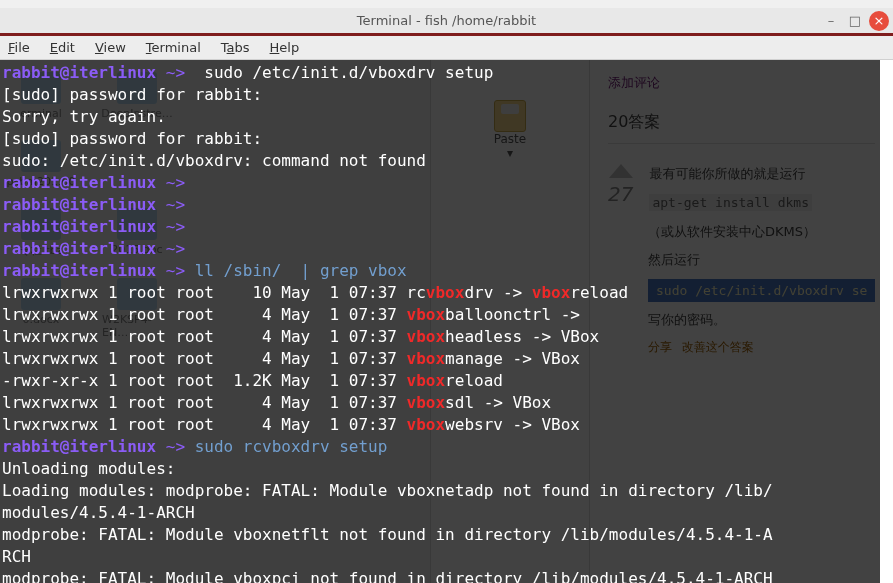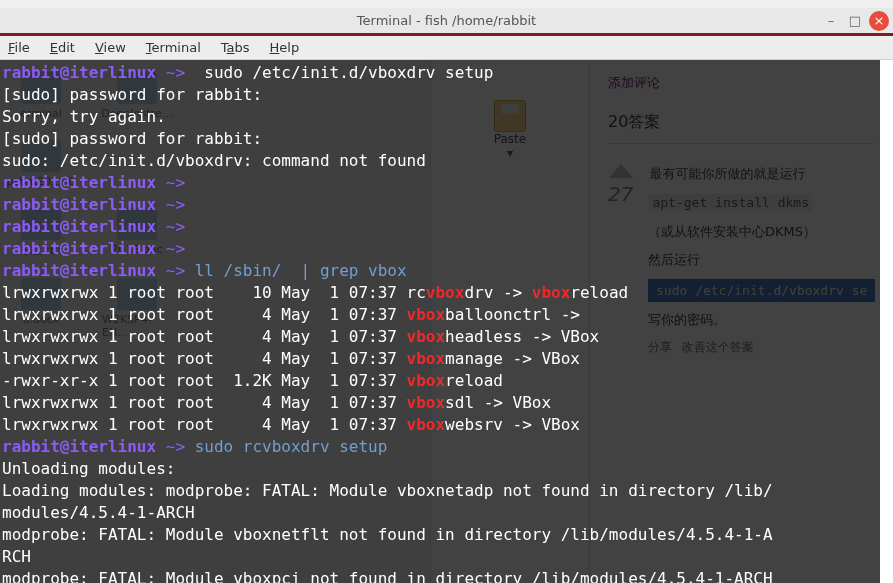--- a/index.html
+++ b/index.html
@@ -162,21 +162,21 @@
 .answer-body .cmd-block {
   background: #4a77c4;
   color: #fef9c3;
   font-family: monospace;
   padding: 4px 8px;
   margin: 8px 0;
   white-space: nowrap;
   overflow: hidden;
   text-align: center;
 }
-.answer-links { color: #737373; font-size: 12px; margin-top: 4px; }
+.answer-links { color: #a16207; font-size: 12px; margin-top: 4px; }
 .answer-links span { margin-right: 6px; }
 
 .terminal {
   position: absolute;
   left: 0; top: 0; bottom: 0;
   width: 880px;
   background: rgba(0,0,0,0.74);
   color: #fff;
   font-family: "DejaVu Sans Mono", monospace;
   font-size: 16px;

